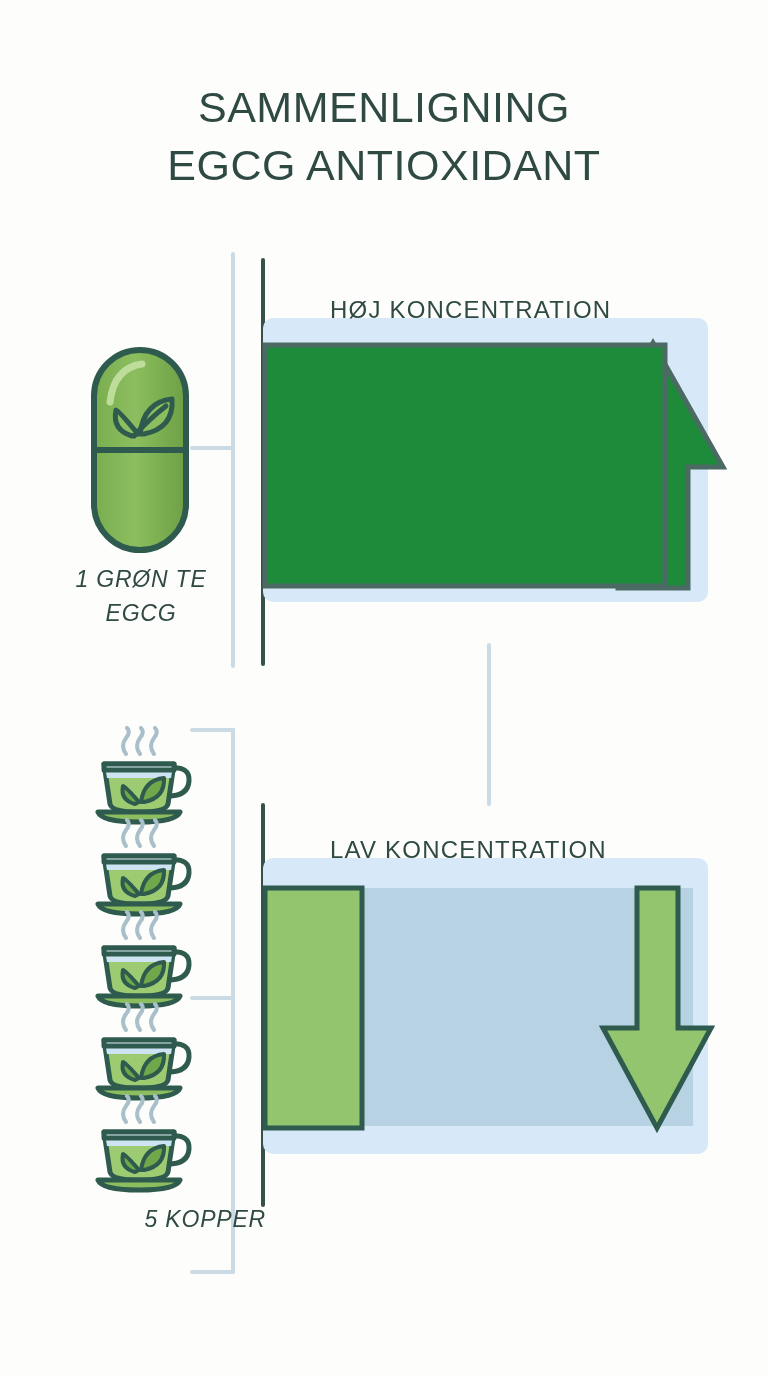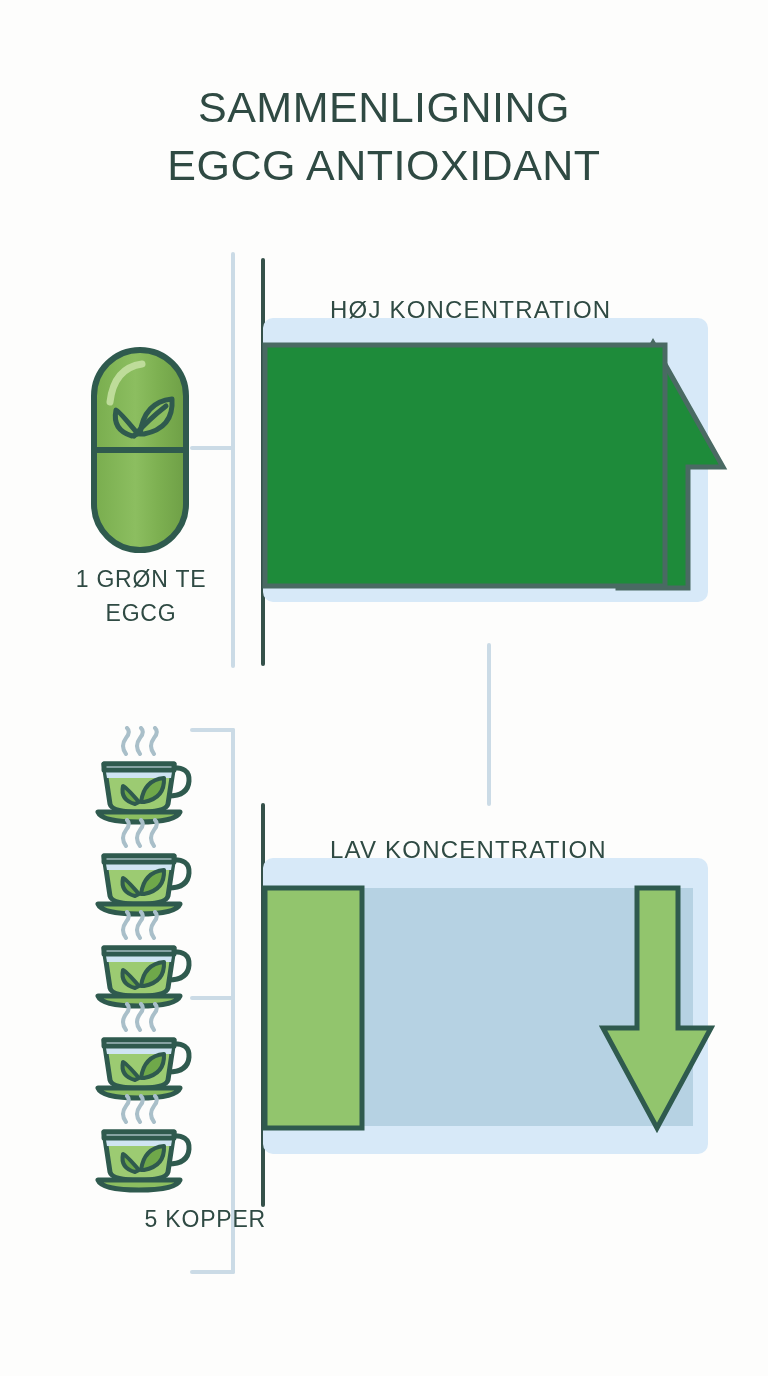--- a/index.html
+++ b/index.html
@@ -32,20 +32,21 @@
   #label-high { left:330px; top:260px;margin-top:36px; }
   #label-low  { left:330px; top:836px; }
 
   
   .caption {
     position:absolute; width:250px;
     text-align:center;
     font-size:23px; line-height:34px;
     letter-spacing:0.8px;
     color:#2F4A43;
+    font-style:italic;
   }
   #caption-pill { left:16px; top:562px; }
   #caption-cups { left:16px; top:1202px;text-align:right; }
 
   
   .axis {
     position:absolute; width:4px;
     background:#35514A; border-radius:2px;
   }
   #axis-top { left:261px; top:258px; height:408px; }

